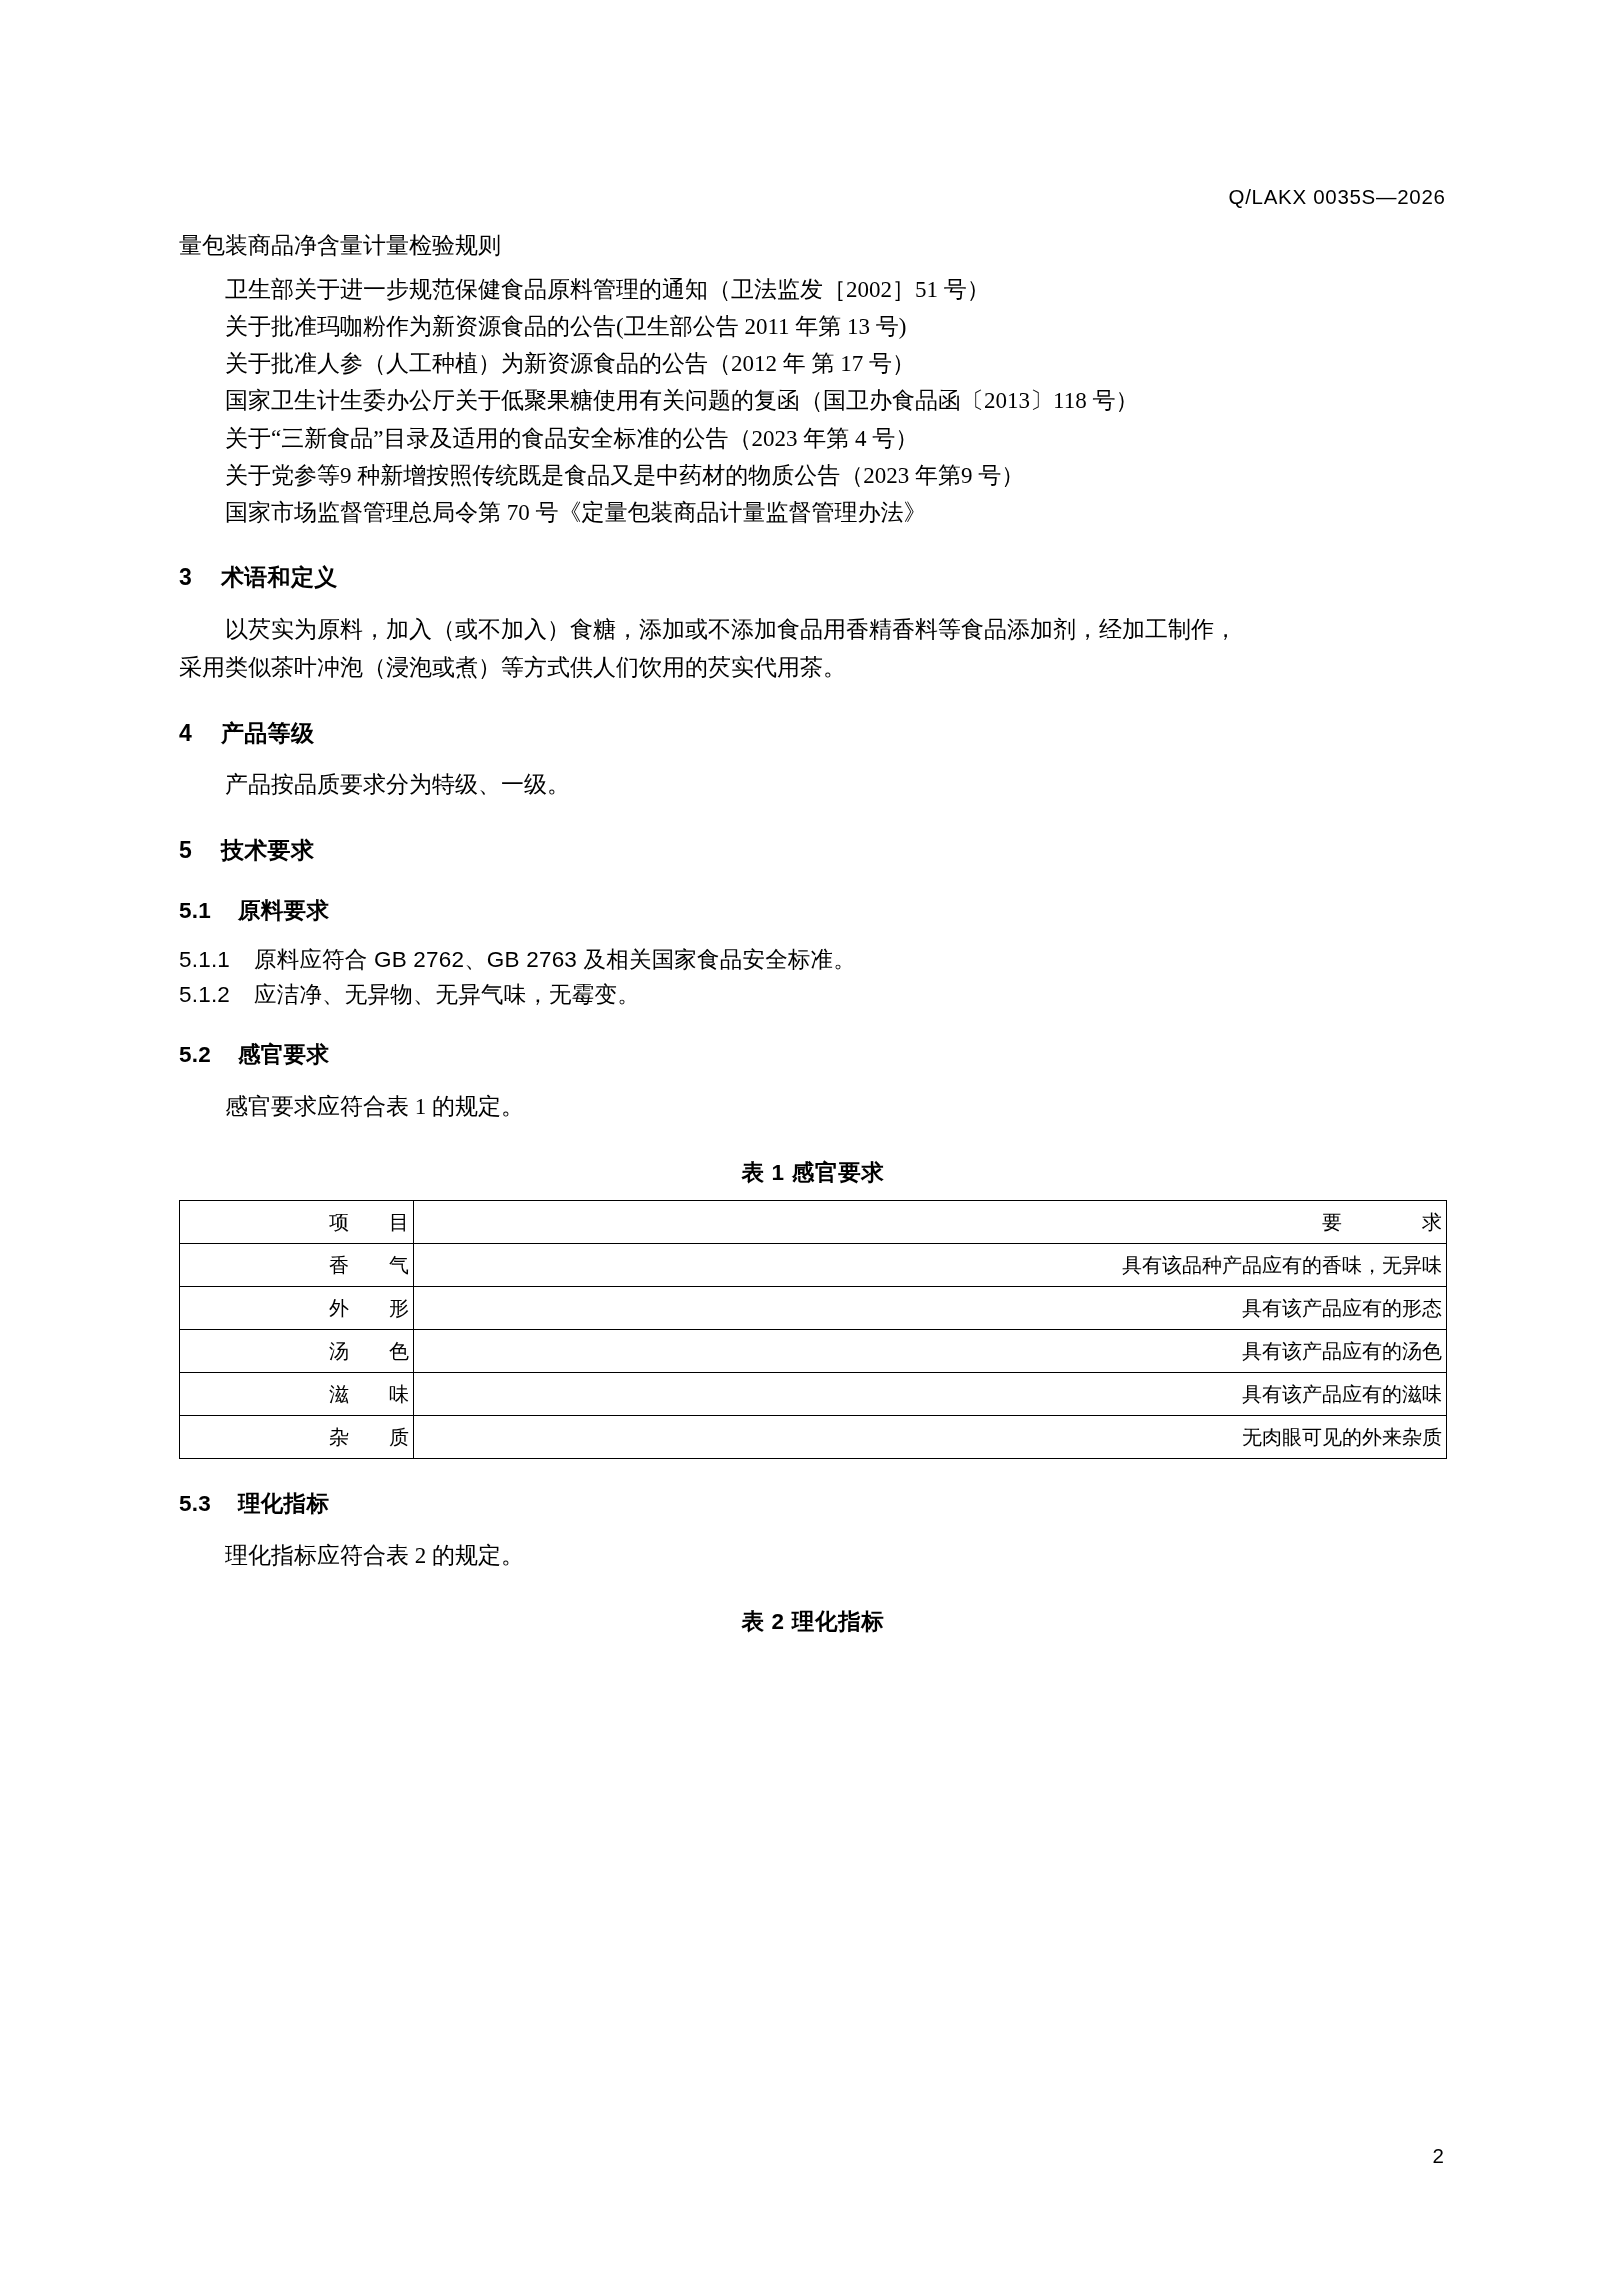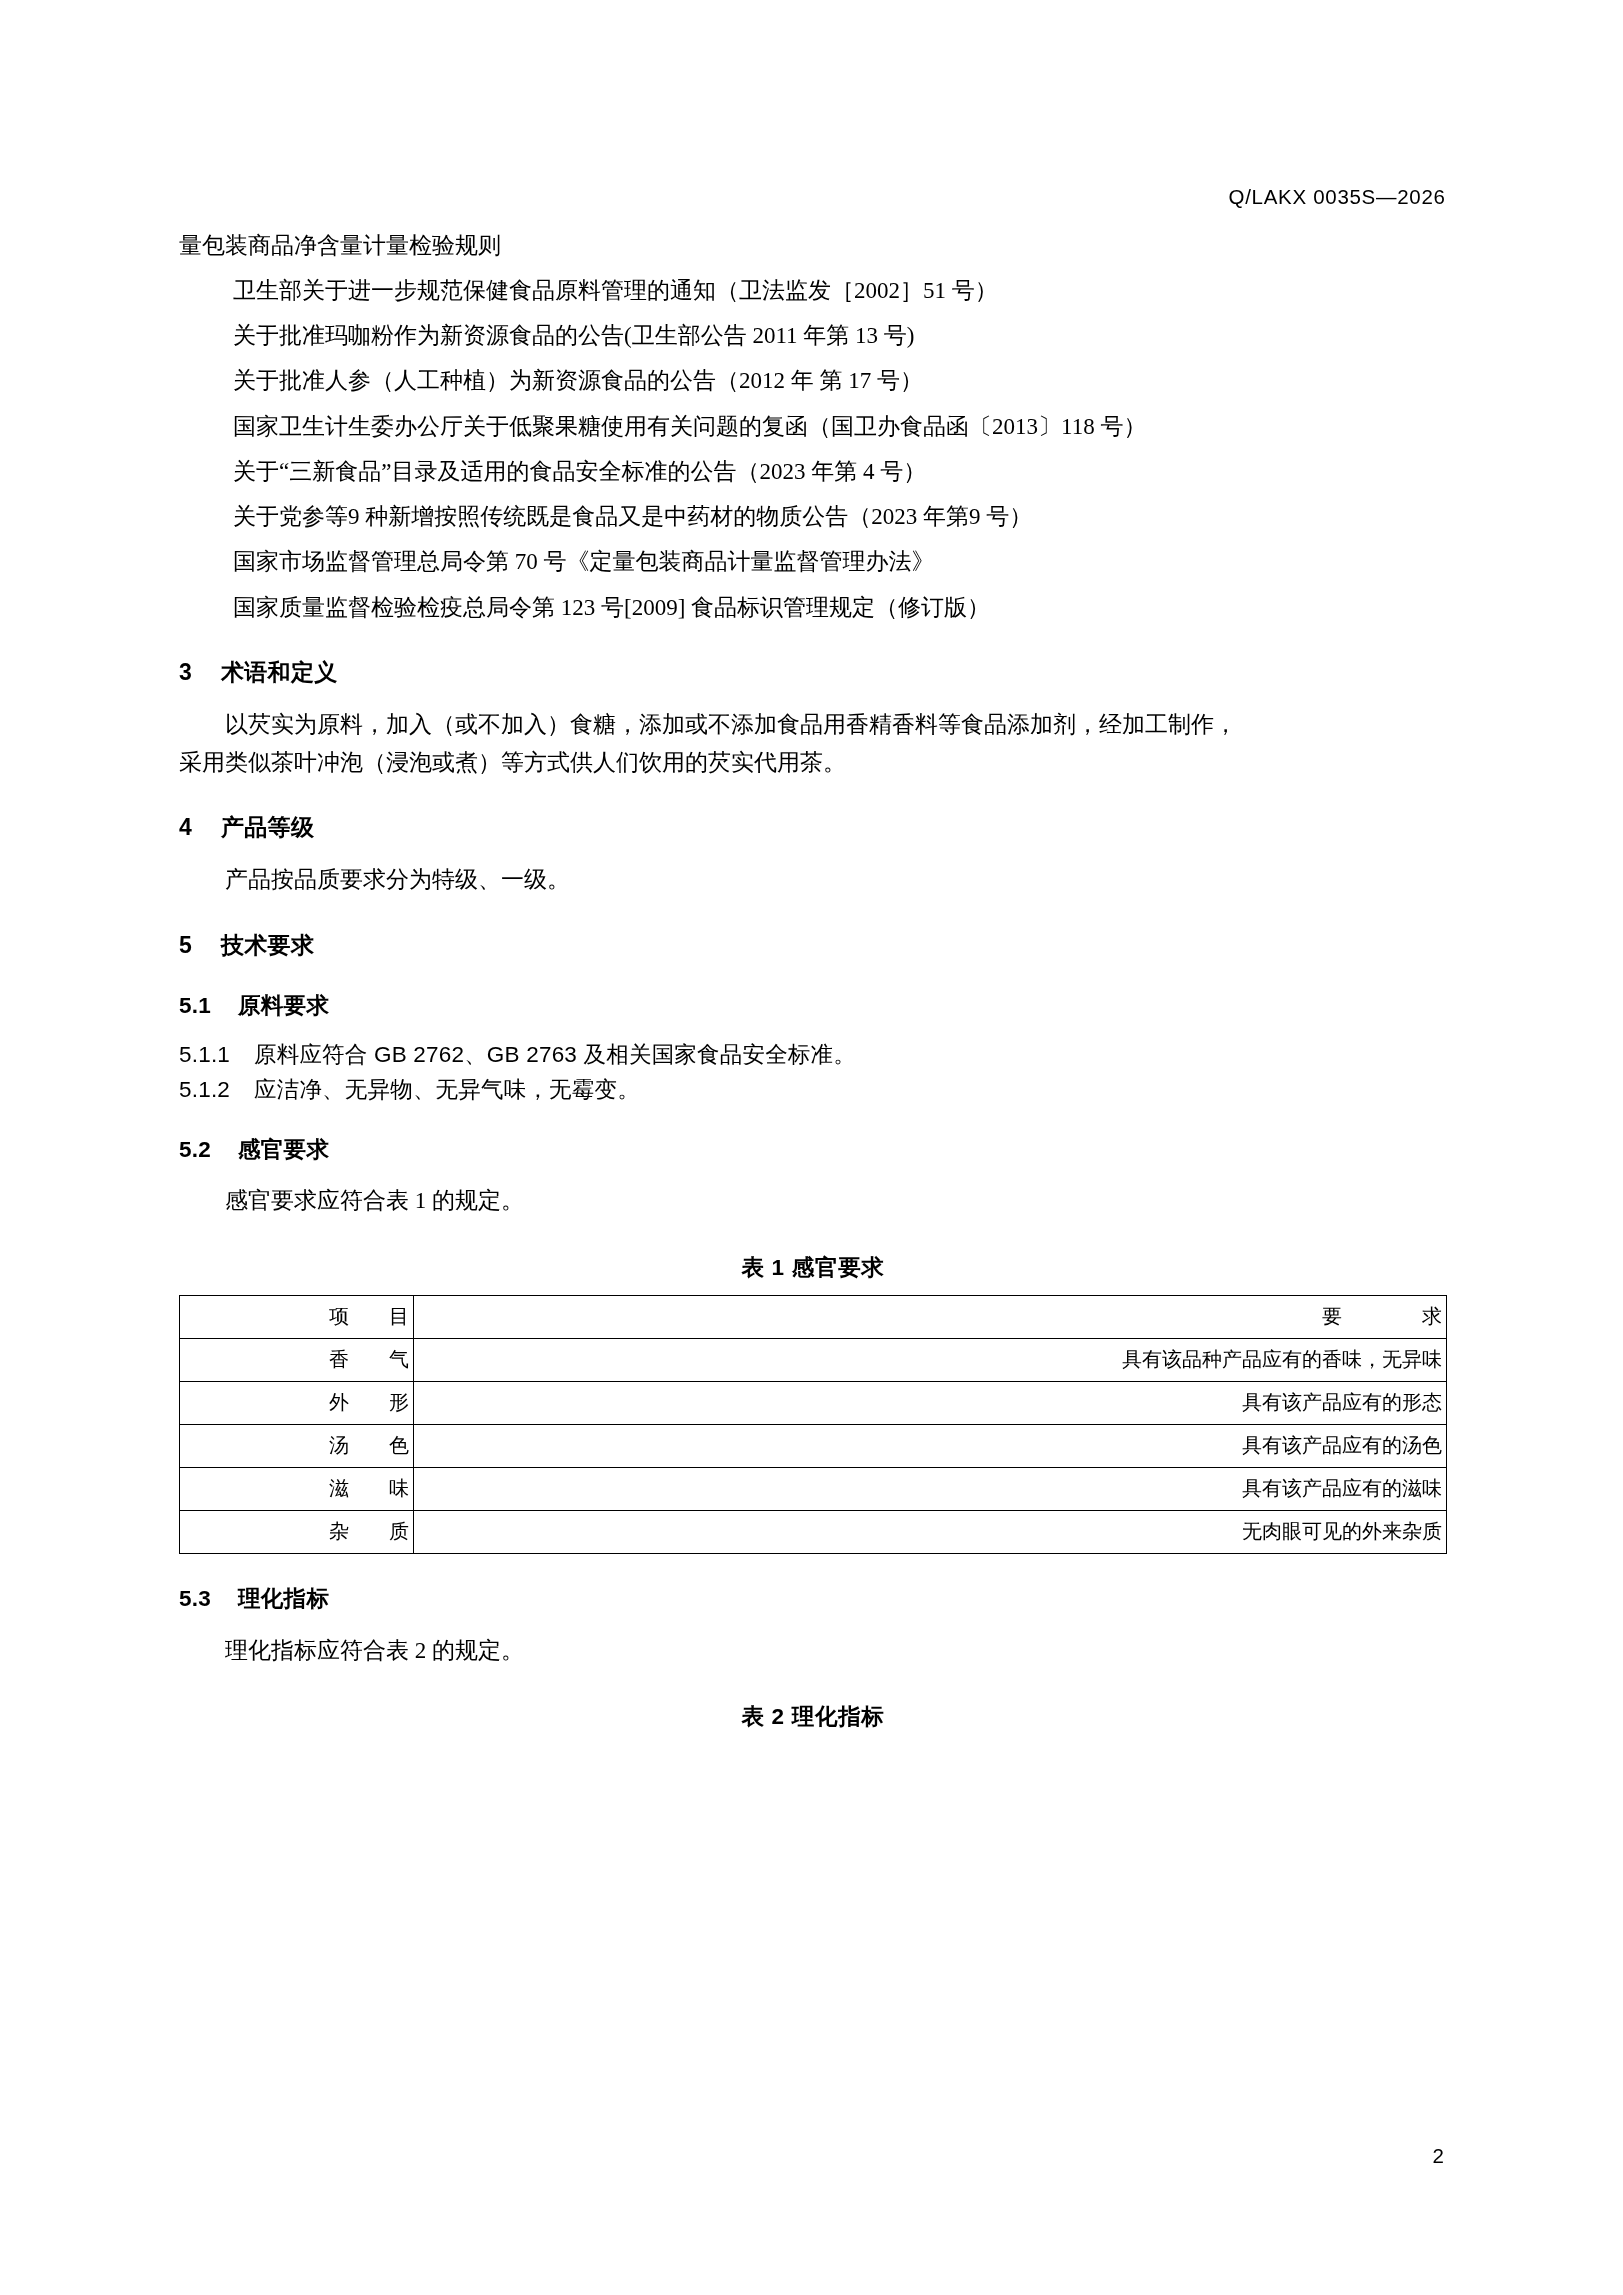--- a/index.html
+++ b/index.html
@@ -43,21 +43,21 @@
   .first-block {
     margin-top: 17.7px;
   }
   .indent {
     text-indent: 46px;
   }
   .list-line {
     font-size: 23px;
     line-height: 1.62;
     text-indent: 46px;
-    margin: 8px;
+    margin: 0;
   }
   .list-wrap {
     margin-top: 6.8px;
   }
   h2.sec {
     font-family: "Liberation Sans", sans-serif;
     font-weight: bold;
     font-size: 23px;
     margin: 31px 0 0 0;
     letter-spacing: 0.3px;
@@ -141,21 +141,20 @@
     </div>
 
     <div class="list-wrap">
       <p class="list-line">卫生部关于进一步规范保健食品原料管理的通知（卫法监发［2002］51  号）</p>
       <p class="list-line">关于批准玛咖粉作为新资源食品的公告(卫生部公告  2011  年第  13  号)</p>
       <p class="list-line">关于批准人参（人工种植）为新资源食品的公告（2012  年  第  17  号）</p>
       <p class="list-line">国家卫生计生委办公厅关于低聚果糖使用有关问题的复函（国卫办食品函〔2013〕118  号）</p>
       <p class="list-line">关于“三新食品”目录及适用的食品安全标准的公告（2023  年第  4  号）</p>
       <p class="list-line">关于党参等9  种新增按照传统既是食品又是中药材的物质公告（2023  年第9  号）</p>
       <p class="list-line">国家市场监督管理总局令第  70  号《定量包装商品计量监督管理办法》</p>
-      <p class="list-line">国家质量监督检验检疫总局令第  123  号[2009]  食品标识管理规定（修订版）</p>
     </div>
 
     <h2 class="sec">
       <span class="sec-num">3</span><span>术语和定义</span>
     </h2>
     <p class="body-para">以芡实为原料，加入（或不加入）食糖，添加或不添加食品用香精香料等食品添加剂，经加工制作，</p>
     <p class="para">采用类似茶叶冲泡（浸泡或煮）等方式供人们饮用的芡实代用茶。</p>
 
     <h2 class="sec">
       <span class="sec-num">4</span><span>产品等级</span>

